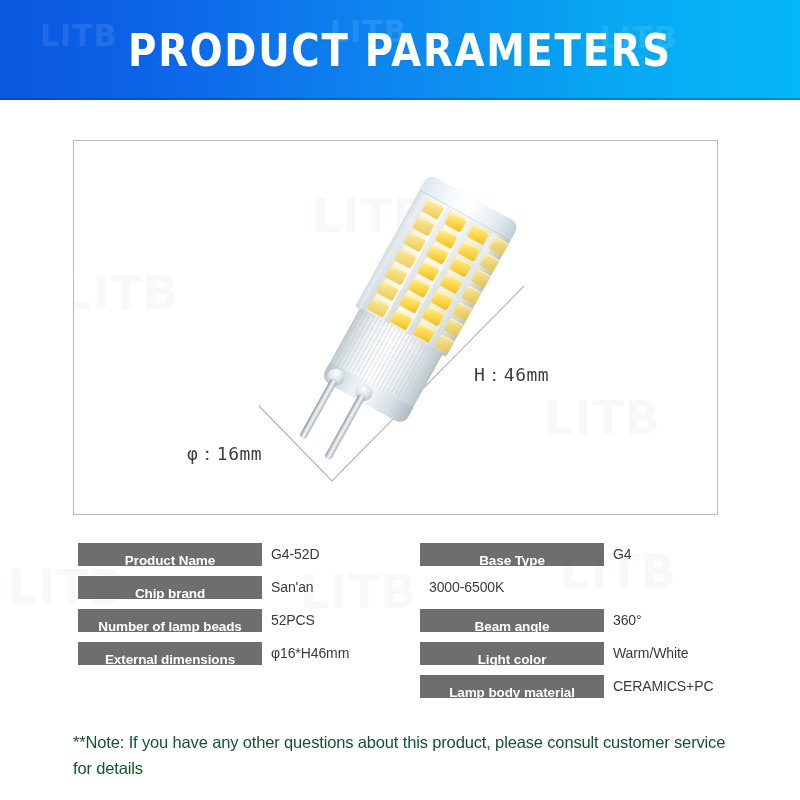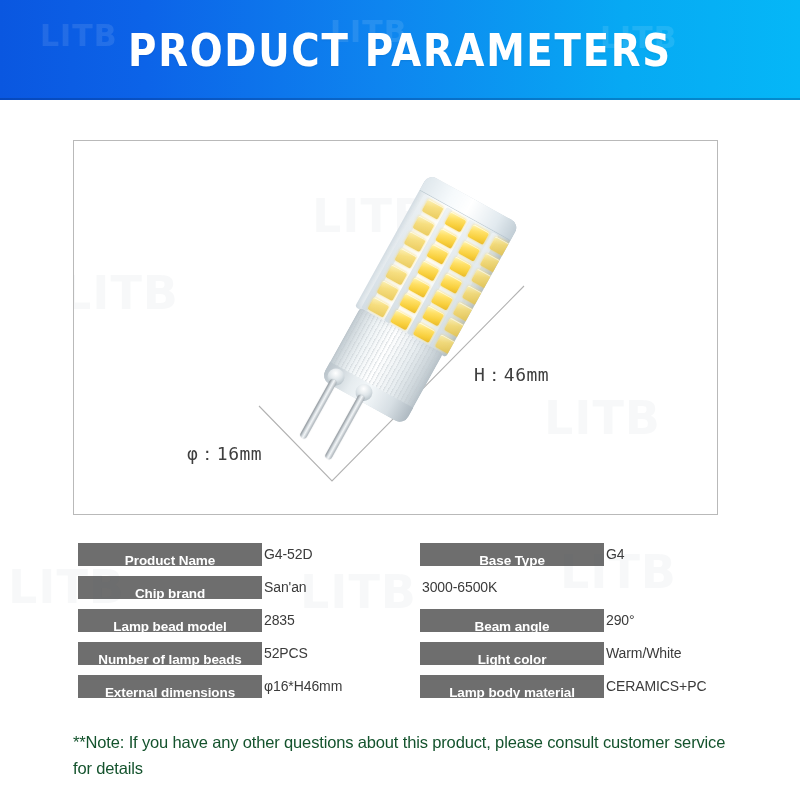--- a/index.html
+++ b/index.html
@@ -258,21 +258,21 @@
     font-size: 13.5px;
     font-weight: bold;
     text-align: center;
     box-sizing: border-box;
     padding: 6px 4px;
     white-space: nowrap;
     overflow: hidden;
     letter-spacing: -0.1px;
   }
   .spec-value {
-    margin-left: 2px;
+    margin-left: 9px;
     height: 23px;
     line-height: 23px;
     color: #3b3b3b;
     font-size: 14px;
     white-space: nowrap;
     letter-spacing: -0.1px;
   }
 
   
   #note-block {
@@ -375,44 +375,40 @@
   <div class="spec-column" id="spec-column-left">
     <div class="spec-row">
       <div class="spec-label">Product Name</div>
       <div class="spec-value">G4-52D</div>
     </div>
     <div class="spec-row">
       <div class="spec-label">Chip brand</div>
       <div class="spec-value">San'an</div>
     </div>
     <div class="spec-row">
-      <div class="spec-label">Lamp bead model</div>
-      <div class="spec-value">2835</div>
-    </div>
-    <div class="spec-row">
       <div class="spec-label">Number of lamp beads</div>
       <div class="spec-value">52PCS</div>
     </div>
     <div class="spec-row">
       <div class="spec-label">External dimensions</div>
       <div class="spec-value">φ16*H46mm</div>
     </div>
   </div>
 
   <div class="spec-column" id="spec-column-right">
     <div class="spec-row">
       <div class="spec-label">Base Type</div>
       <div class="spec-value">G4</div>
     </div>
     <div class="spec-row">
       <div class="spec-value">3000-6500K</div>
     </div>
     <div class="spec-row">
       <div class="spec-label">Beam angle</div>
-      <div class="spec-value">290°</div>
+      <div class="spec-value">360°</div>
     </div>
     <div class="spec-row">
       <div class="spec-label">Light color</div>
       <div class="spec-value">Warm/White</div>
     </div>
     <div class="spec-row">
       <div class="spec-label">Lamp body material</div>
       <div class="spec-value">CERAMICS+PC</div>
     </div>
   </div>

